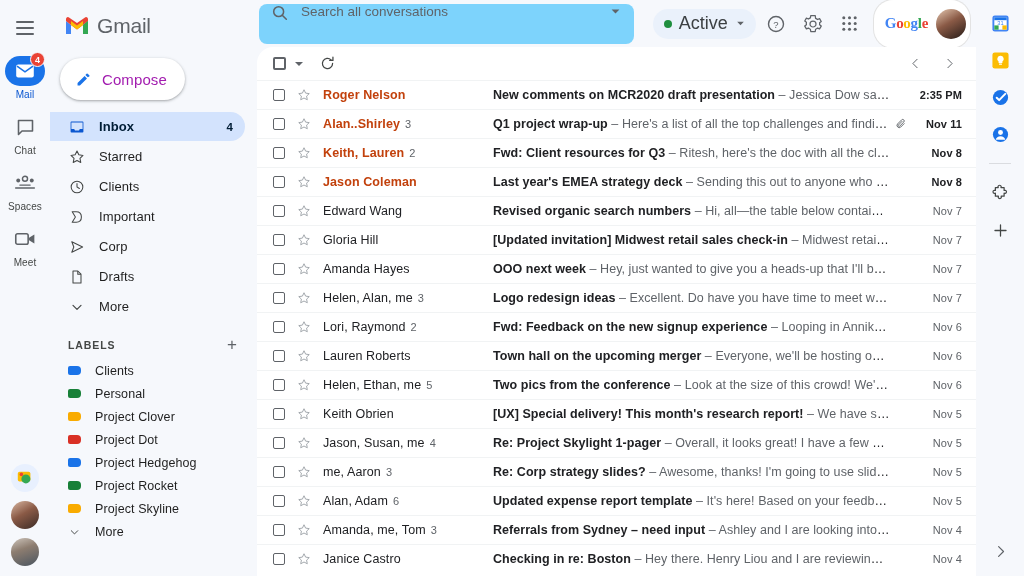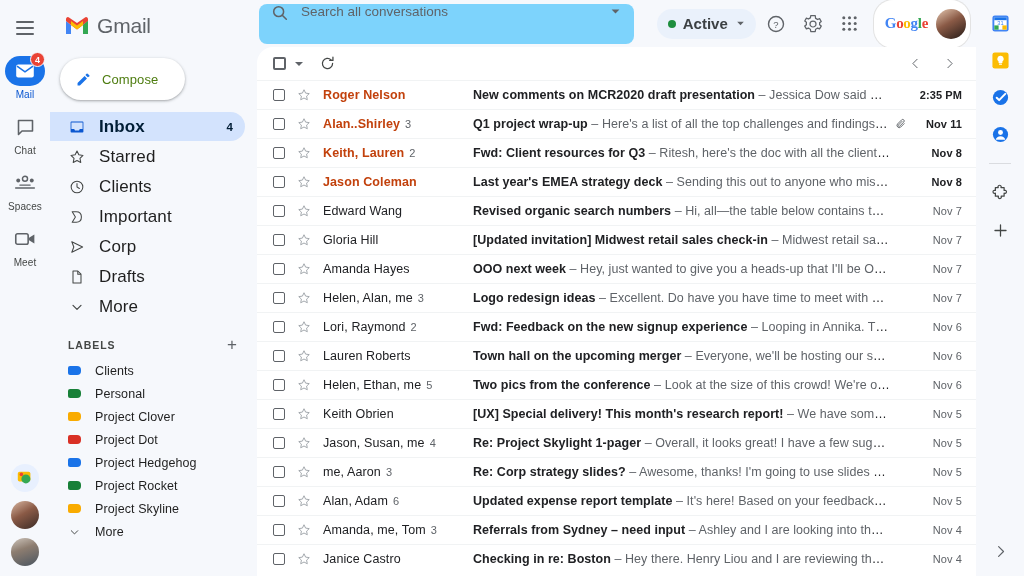--- a/index.html
+++ b/index.html
@@ -65,31 +65,31 @@
   .brand { display:flex; align-items:center; gap: 7px; height: 40px; padding-left: 14px; margin-bottom: 12px; }
   .brand-text { font-size: 21px; color: #5f6368; letter-spacing: -.2px; }
 
   .compose {
     margin: 0 0 12px 10px; width: 125px; height: 42px;
     background: #fff; border-radius: 21px;
     display: flex; align-items: center; gap: 10px; padding-left: 15px;
     box-shadow: 0 1px 2px rgba(60,64,67,.3), 0 1px 3px 1px rgba(60,64,67,.12);
     cursor: pointer;
   }
-  .compose-text { font-size: 13px; color: #4d7c0f; letter-spacing: .1px; }
+  .compose-text { font-size: 15px; color: #a21caf; letter-spacing: .1px; }
 
   .nav-list { padding-right: 10px; }
   .nav-item {
     display: flex; align-items: center; height: 29px;
     padding-left: 18px; border-radius: 0 16px 16px 0;
     cursor: pointer; gap: 14px; margin-bottom: 1px;
   }
   .nav-item.active { background: #d3e3fd; }
   .nav-ic { width: 17px; display:flex; align-items:center; justify-content:center; flex: 0 0 17px; }
-  .nav-label { font-size: 17px; color: #1f1f1f; flex: 1 1 auto; letter-spacing: .1px; }
+  .nav-label { font-size: 13px; color: #1f1f1f; flex: 1 1 auto; letter-spacing: .1px; }
   .nav-item.active .nav-label { font-weight: bold; color: #001d35; }
   .nav-count { font-size: 11.5px; font-weight: bold; color: #001d35; padding-right: 12px; }
 
   .labels-head {
     display:flex; align-items:center; justify-content:space-between;
     padding: 14px 18px 6px 18px;
   }
   .labels-title { font-size: 10.5px; font-weight: bold; color: #444746; letter-spacing: .9px; }
   .plus-ic { color: #5f6368; font-size: 17px; line-height: 1; cursor: pointer; }
 
@@ -114,21 +114,21 @@
     font-family: "Liberation Sans", sans-serif; font-size: 13.5px; color: #3c4043;
   }
   .search-input::placeholder { color: #5f6368; }
 
   .topright { margin-left: auto; display: flex; align-items: center; gap: 3px; }
   .chip-active {
     display:flex; align-items:center; gap: 7px; height: 30px;
     border-radius: 15px; background: #eaf1fb; padding: 0 10px 0 11px; cursor: pointer;
   }
   .dot-green { width: 8px; height: 8px; border-radius: 50%; background: #1e8e3e; }
-  .chip-text { font-size: 15px; color: #3c4043; font-weight: bold; }
+  .chip-text { font-size: 18px; color: #3c4043; }
   .ic-btn { width: 34px; height: 34px; border-radius: 50%; display:flex; align-items:center; justify-content:center; cursor: pointer; }
   .google-pill {
     display:flex; align-items:center; gap: 8px; height: 48px;
     border-radius: 19px; background: #fff; padding: 0 4px 0 11px;
     box-shadow: 0 0 0 1px #e3e3e3; margin-left: 4px; cursor: pointer;
   }
   .glogo { font-size: 15px; letter-spacing: -.3px; font-family: "Liberation Serif", serif; }
   .glogo span { font-weight: bold; }
   .avatar-hdr {
     width: 30px; height: 30px; border-radius: 50%;
@@ -155,21 +155,21 @@
   }
   .r-cb { width: 12px; height: 12px; border: 1.6px solid #5f6368; border-radius: 2px; flex: 0 0 12px; cursor: pointer; }
   .r-star { margin-left: 12px; flex: 0 0 15px; display:flex; align-items:center; cursor: pointer; }
   .r-sender {
     margin-left: 11px; flex: 0 0 150px; white-space: nowrap; overflow: hidden;
     display: flex; align-items: baseline; gap: 5px;
   }
   .r-sender-name { overflow: hidden; text-overflow: ellipsis; white-space: nowrap; letter-spacing: .1px; }
   .r-count { font-size: 11px; color: #5f6368; flex: 0 0 auto; }
   .r-msg { flex: 1 1 auto; min-width: 0; white-space: nowrap; overflow: hidden; text-overflow: ellipsis; letter-spacing: .05px; }
-  .r-subj { font-weight: 600; color: #202124; }
+  .r-subj { font-weight: 600; color: #202124; margin-left: 20px; }
   .r-snip { color: #5f6368; font-weight: normal; }
   .r-clip { flex: 0 0 22px; display:flex; align-items:center; justify-content:center; }
   .r-date { flex: 0 0 50px; text-align: right; font-size: 11px; color: #5f6368; letter-spacing: .1px; }
   .row.unread .r-sender-name { font-weight: bold; color: #c2410c; }
   .row.unread .r-subj { font-weight: bold; }
   .row.unread .r-date { font-weight: bold; color: #202124; }
 
   
   .sidepanel {
     width: 48px; flex: 0 0 48px; background: #f6f8fc;

